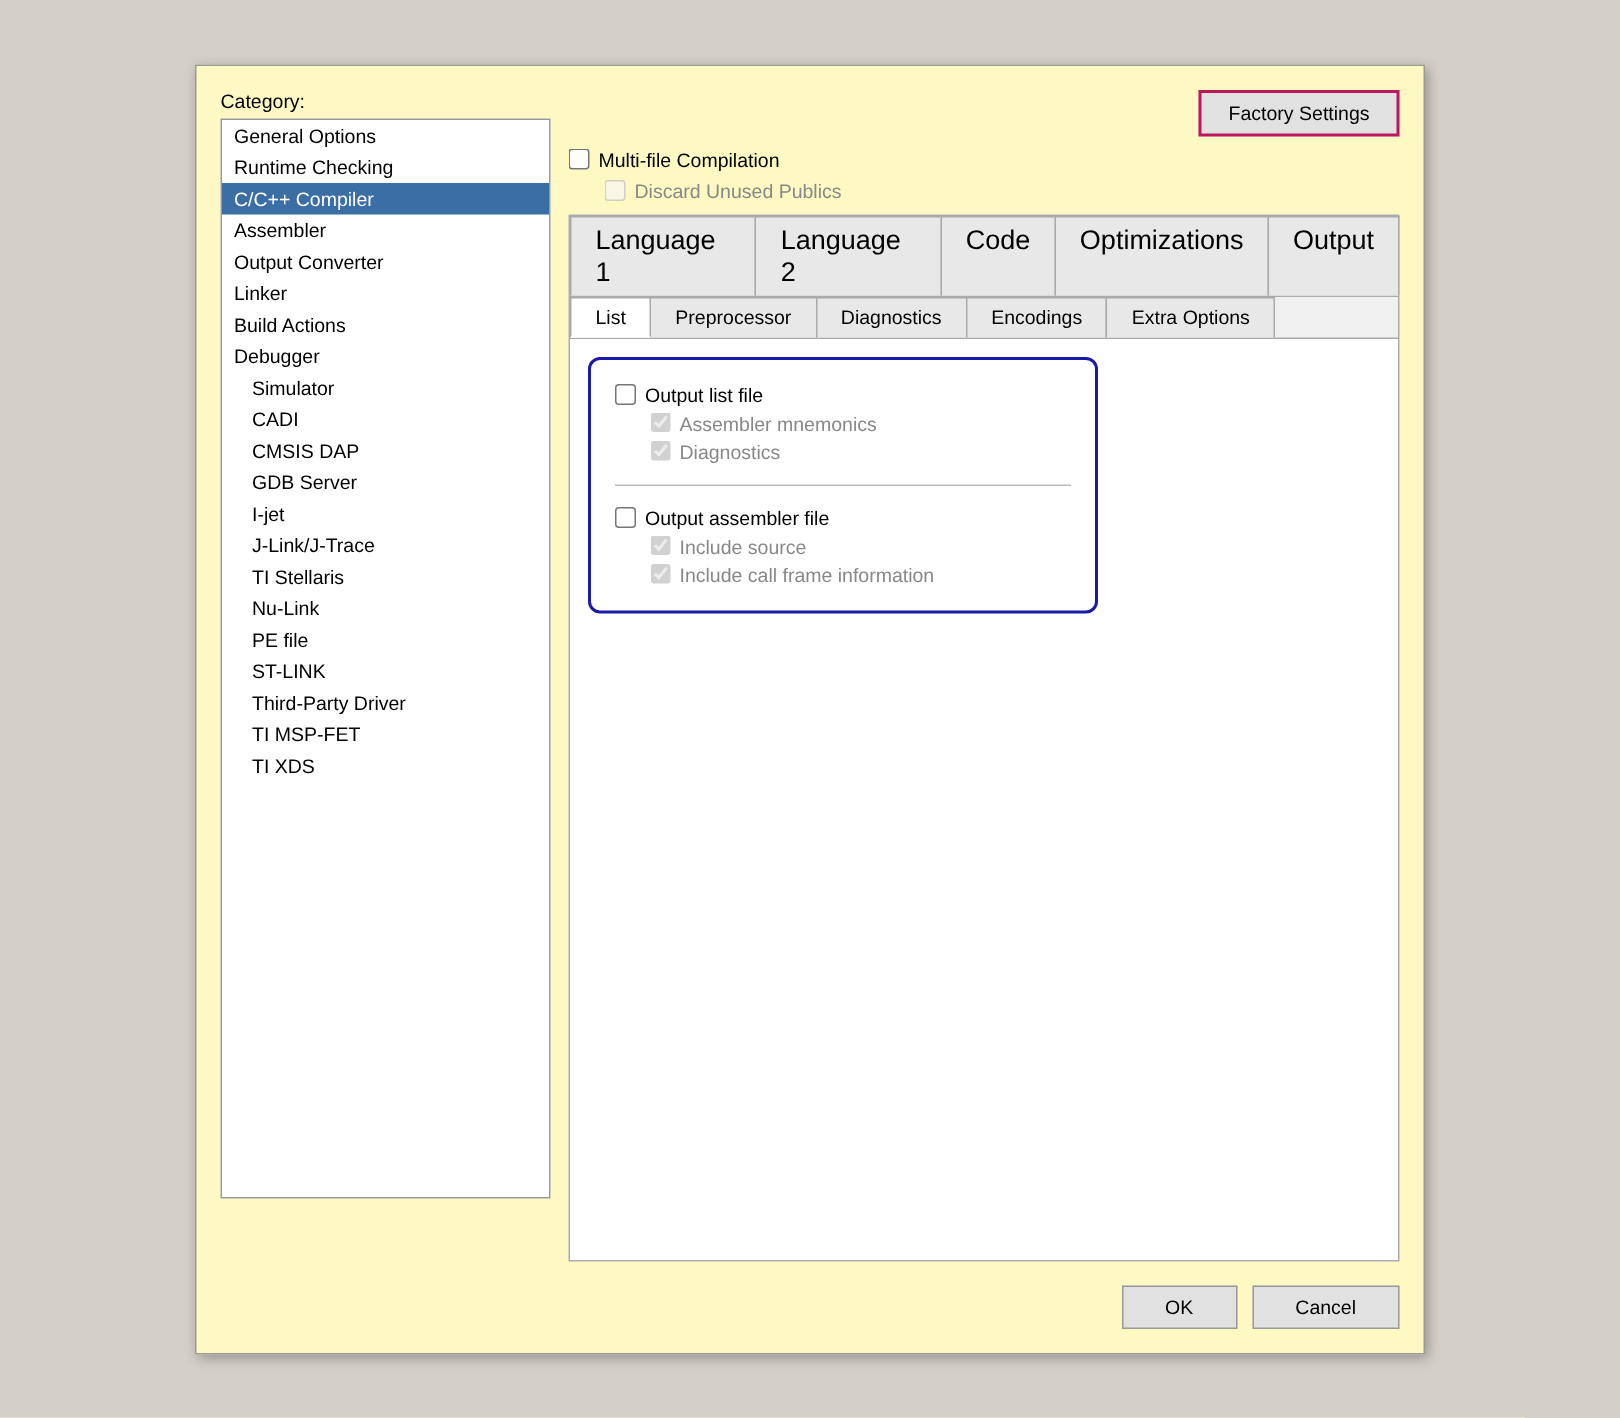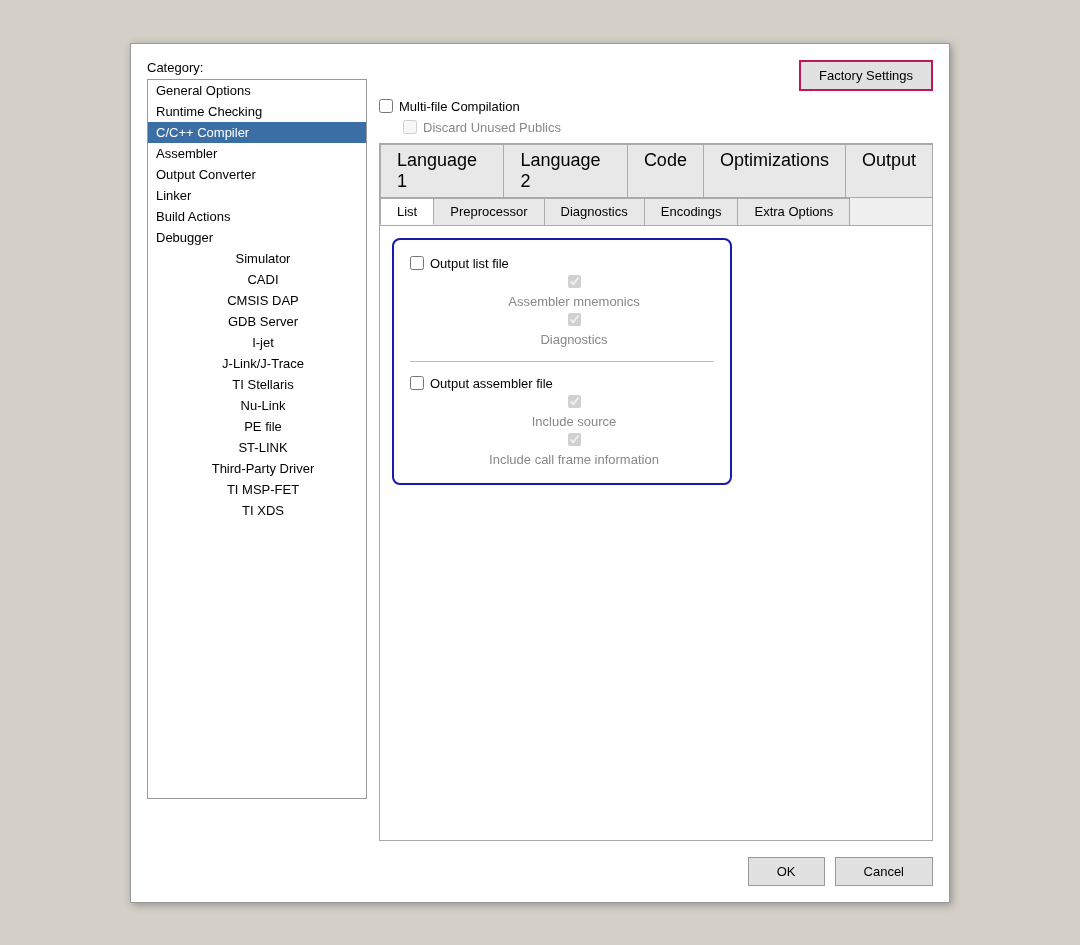--- a/index.html
+++ b/index.html
@@ -7,21 +7,21 @@
       background: #d4d0c8;
       font-family: "Segoe UI", Tahoma, Arial, sans-serif;
       font-size: 13px;
       width: 1080px;
       height: 945px;
       display: flex;
       align-items: center;
       justify-content: center;
     }
     .dialog {
-      background: #ffffff;
+      background: #fef9c3;
       border: 1px solid #999;
       width: 820px;
       min-height: 860px;
       display: flex;
       flex-direction: column;
       padding: 16px;
       box-shadow: 2px 2px 8px rgba(0,0,0,0.3);
     }
     .dialog-body {
       display: flex;
@@ -50,21 +50,20 @@
       cursor: pointer;
       color: #000;
       white-space: nowrap;
     }
     .cat-item.active {
       background: #3b6ea5;
       color: #fff;
     }
     .cat-item.indent {
       padding-left: 20px;
-      text-align: center;
     }
     
     .main-panel {
       flex: 1;
       display: flex;
       flex-direction: column;
       gap: 8px;
     }
     .top-bar {
       display: flex;
@@ -163,24 +162,22 @@
       gap: 10px;
       min-width: 340px;
     }
     .section-group {
       display: flex;
       flex-direction: column;
       gap: 4px;
     }
     .sub-item {
       display: flex;
-      align-items: center;
       gap: 6px;
       margin-left: 24px;
-      flex-direction: column;
     }
     .sub-item input[type="checkbox"] {
       width: 13px;
       height: 13px;
     }
     
     .dialog-footer {
       display: flex;
       justify-content: flex-end;
       gap: 10px;

